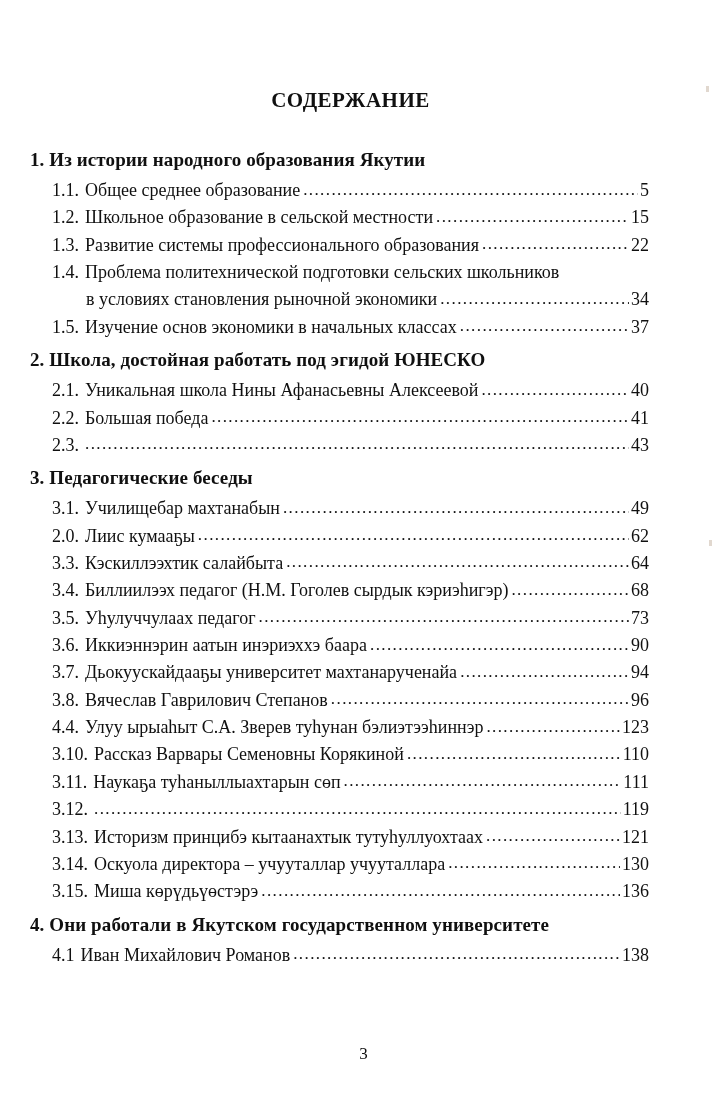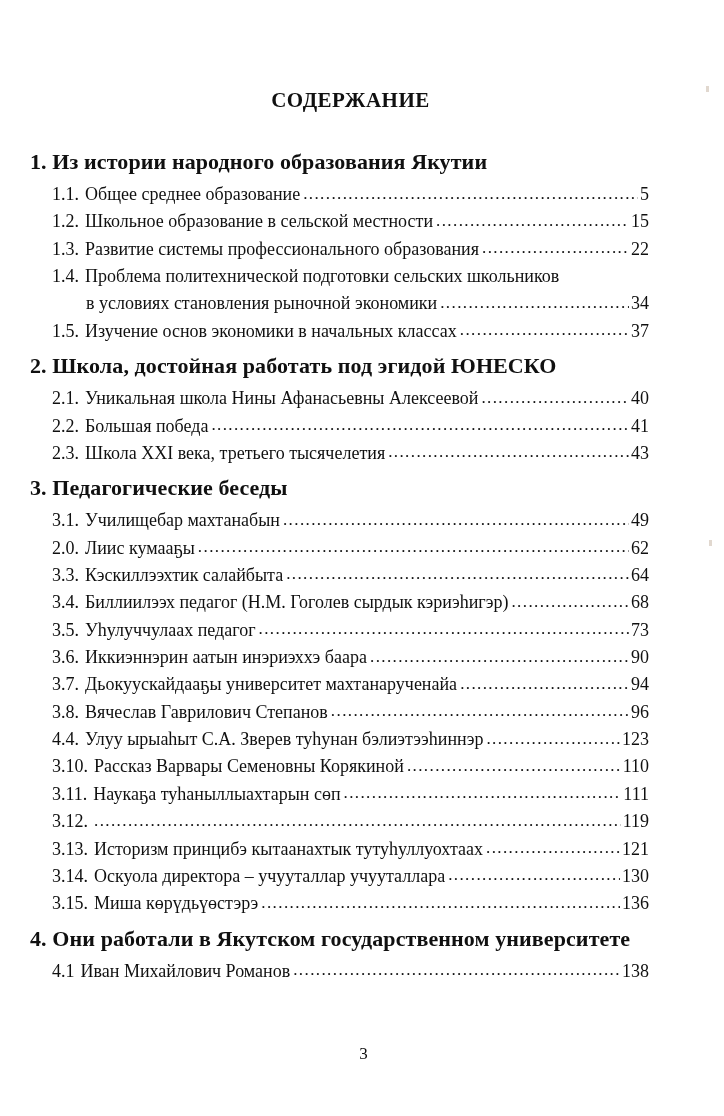--- a/index.html
+++ b/index.html
@@ -26,21 +26,21 @@
     font-size: 21px;
     font-weight: bold;
     letter-spacing: 0.5px;
     margin: 0 0 36px 0;
     padding-left: 30px;
   }
   .section {
     margin-bottom: 8px;
   }
   .section-heading {
-    font-size: 22px;
+    font-size: 19px;
     font-weight: bold;
     margin: 0 0 6px 0;
     padding-left: 8px;
     letter-spacing: 0.1px;
   }
   .section + .section .section-heading {
     margin-top: 4px;
   }
   .entry {
     display: flex;
@@ -153,21 +153,20 @@
           <span class="page-no">40</span>
         </div>
         <div class="entry">
           <span class="num">2.2.</span>
           <span class="label">Большая победа</span>
           <span class="dots">............................................................................................................</span>
           <span class="page-no">41</span>
         </div>
         <div class="entry">
           <span class="num">2.3.</span>
-          <span class="label">Школа XXI века, третьего тысячелетия</span>
           <span class="dots">............................................................................................................</span>
           <span class="page-no">43</span>
         </div>
       </div>
       <div class="section">
         <div class="section-heading">3. Педагогические беседы</div>
         <div class="entry">
           <span class="num">3.1.</span>
           <span class="label">Училищебар махтанабын</span>
           <span class="dots">............................................................................................................</span>

